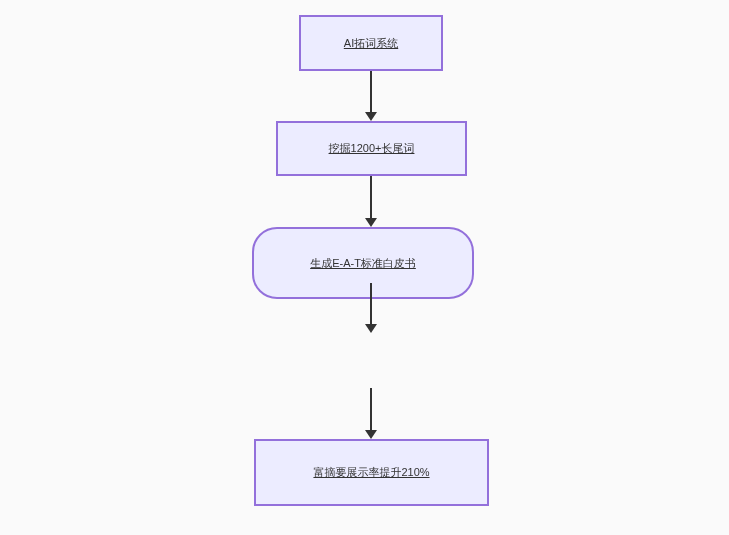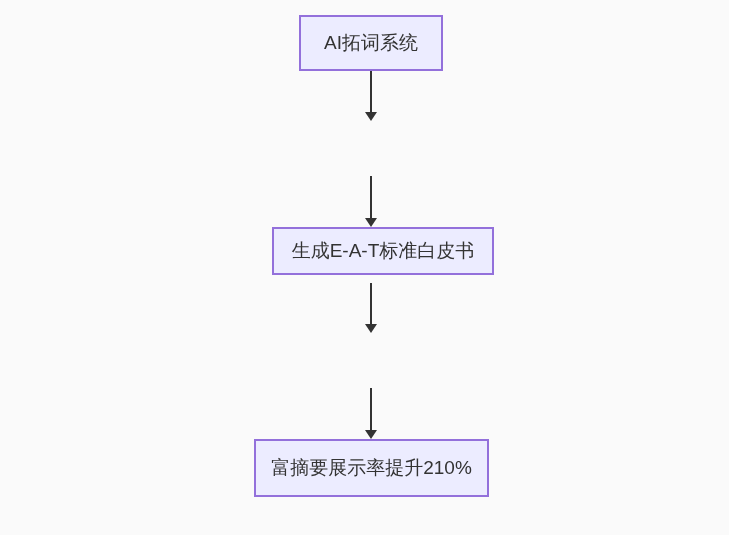--- a/index.html
+++ b/index.html
@@ -13,32 +13,33 @@
     height: 535px;
     background: var(--bg, #fafafa);
     overflow: hidden;
   }
   .node {
     position: absolute;
     box-sizing: border-box;
     background: var(--node-fill, #ECECFF);
     border: 2px solid var(--node-border, #9370DB);
     color: var(--text, #333333);
-    font-size: 19px;
+    font-size: 11px;
     display: flex;
     align-items: center;
     justify-content: center;
     text-align: left;
     white-space: nowrap;
+    text-decoration: underline;
   }
   .node-1 { left: 299px; top: 15px;  width: 144px; height: 56px; }
   .node-2 { left: 276px; top: 121px; width: 191px; height: 55px; }
-  .node-3 { left: 272px; top: 227px; width: 222px; height: 48px; }
+  .node-3 { left: 252px; top: 227px; width: 222px; height: 72px; border-radius: 25px; }
   .node-4 { left: 264px; top: 333px; width: 215px; height: 55px; }
-  .node-5 { left: 254px; top: 439px; width: 235px; height: 58px; }
+  .node-5 { left: 254px; top: 439px; width: 235px; height: 67px; }
 
   .edge-line {
     position: absolute;
     width: 2px;
     left: 370px;
     background: var(--arrow, #333333);
   }
   .edge-head {
     position: absolute;
     left: 365px;
@@ -62,20 +63,23 @@
 
 <div class="canvas">
 
   <div class="node node-1">
     <span>AI拓词系统</span>
   </div>
 
   <div class="edge-line line-1"></div>
   <div class="edge-head head-1"></div>
 
+  <div class="node node-2">
+    <span>挖掘1200+长尾词</span>
+  </div>
 
   <div class="edge-line line-2"></div>
   <div class="edge-head head-2"></div>
 
   <div class="node node-3">
     <span>生成E-A-T标准白皮书</span>
   </div>
 
   <div class="edge-line line-3"></div>
   <div class="edge-head head-3"></div>

